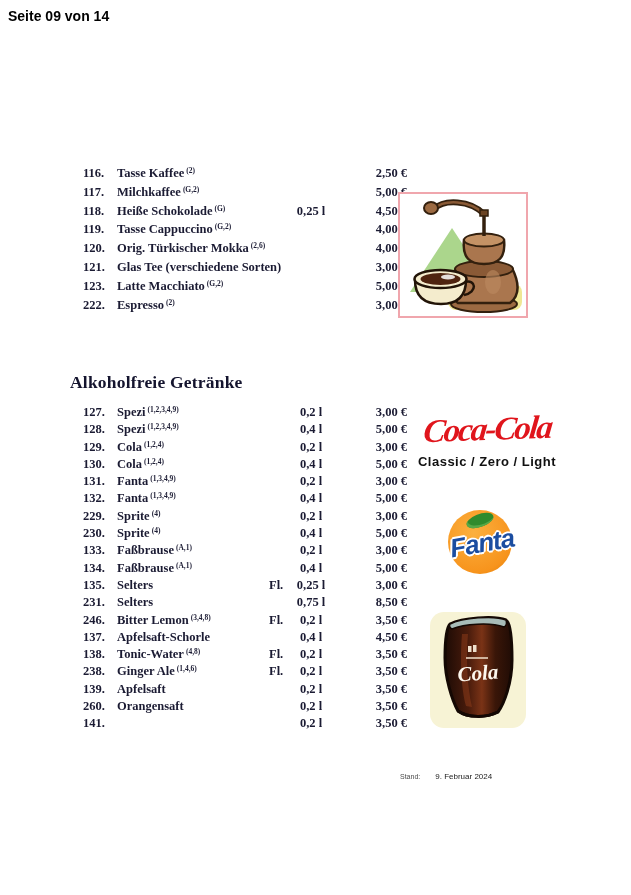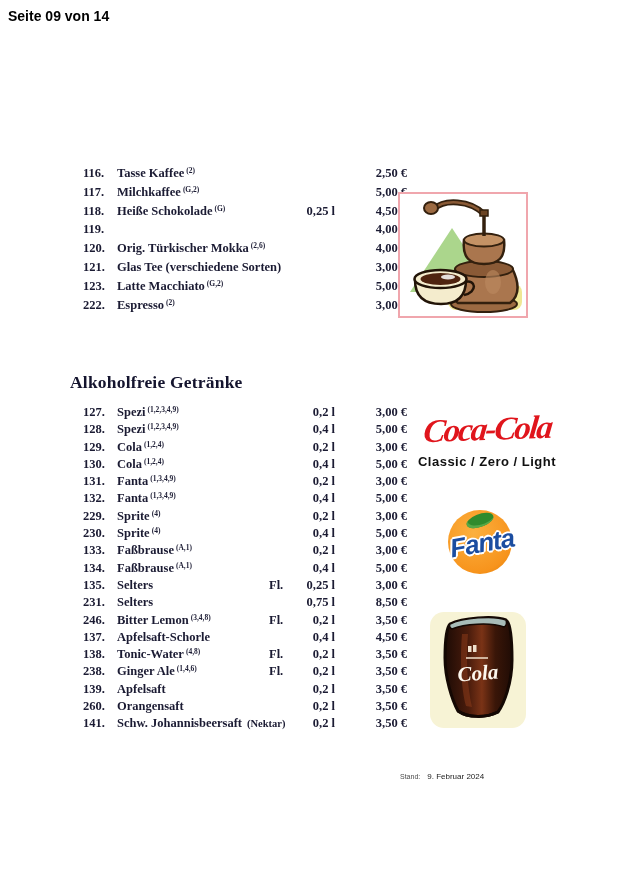--- a/index.html
+++ b/index.html
@@ -22,21 +22,21 @@
   #cold-rows{top:404px;}
   .menu-row{position:relative;}
   #warm-rows .menu-row{height:18.8px;line-height:18.8px;}
   #cold-rows .menu-row{height:17.3px;line-height:17.3px;}
   .menu-row span{position:absolute;top:0;white-space:nowrap;font-weight:bold;font-size:12.5px;}
   .num{left:2px;}
   .iname{left:36px;}
   .sup{font-size:7.5px !important;position:relative;top:-4px;margin-left:2px;}
   .suffix{font-size:10.5px !important;margin-left:3px;}
   .fl{left:188px;}
-  .vol{left:206px;width:48px;text-align:right;}
+  .vol{left:206px;width:48px;text-align:center;}
   .price{left:260px;width:66px;text-align:right;}
 
   
   #coffee-box{position:absolute;left:398px;top:192px;width:130px;height:126px;}
 
   
   #coke{position:absolute;left:404px;top:406px;width:166px;text-align:center;}
   #coke .wordmark{
     display:inline-block;font-family:"Liberation Serif", serif;font-style:italic;font-weight:bold;
     font-size:33px;letter-spacing:-2px;transform:skewX(-8deg) rotate(-2deg);
@@ -60,21 +60,21 @@
     transform:rotate(-10deg);letter-spacing:-1px;
     text-shadow:-2px 0 0 #fff,2px 0 0 #fff,0 -2px 0 #fff,0 2px 0 #fff,
                 -1px -1px 0 #fff,1px 1px 0 #fff,-1px 1px 0 #fff,1px -1px 0 #fff;
   }
 
   
   #cola-glass{position:absolute;left:428px;top:608px;width:100px;height:122px;}
 
   .footer{position:absolute;left:400px;top:765px;font-family:"Liberation Sans", sans-serif;}
   .footer .lbl{font-size:7px;color:#4a4a4a;}
-  .footer .date{font-size:8px;color:#222;margin-left:7px;text-align:right;}
+  .footer .date{font-size:8px;color:#222;margin-left:15px;text-align:right;}
 </style>
 </head>
 <body>
 
 <div id="page">
 
   <div class="page-header">Seite 09 von 14</div>
 
   <div class="rows" id="warm-rows">
     <div class="menu-row">
@@ -96,20 +96,21 @@
     <div class="menu-row">
       <span class="num">118.</span>
       <span class="iname"><i class="nm" style="font-style:normal">Heiße Schokolade</i><i class="sup" style="font-style:normal">(G)</i><i class="suffix" style="font-style:normal"></i></span>
       <span class="fl"></span>
       <span class="vol">0,25 l</span>
       <span class="price">4,50 €</span>
     </div>
 
     <div class="menu-row">
       <span class="num">119.</span>
+      <span class="iname"><i class="nm" style="font-style:normal">Tasse Cappuccino</i><i class="sup" style="font-style:normal">(G,2)</i><i class="suffix" style="font-style:normal"></i></span>
       <span class="fl"></span>
       <span class="vol"></span>
       <span class="price">4,00 €</span>
     </div>
 
     <div class="menu-row">
       <span class="num">120.</span>
       <span class="iname"><i class="nm" style="font-style:normal">Orig. Türkischer Mokka</i><i class="sup" style="font-style:normal">(2,6)</i><i class="suffix" style="font-style:normal"></i></span>
       <span class="fl"></span>
       <span class="vol"></span>
@@ -284,21 +285,20 @@
     <div class="menu-row">
       <span class="num">260.</span>
       <span class="iname"><i class="nm" style="font-style:normal">Orangensaft</i><i class="sup" style="font-style:normal"></i><i class="suffix" style="font-style:normal"></i></span>
       <span class="fl"></span>
       <span class="vol">0,2 l</span>
       <span class="price">3,50 €</span>
     </div>
 
     <div class="menu-row">
       <span class="num">141.</span>
-      <span class="iname"><i class="nm" style="font-style:normal">Schw. Johannisbeersaft</i><i class="sup" style="font-style:normal"></i><i class="suffix" style="font-style:normal">(Nektar)</i></span>
       <span class="fl"></span>
       <span class="vol">0,2 l</span>
       <span class="price">3,50 €</span>
     </div>
   </div>
 
   <div id="coffee-box">
     <svg width="130" height="126" viewBox="0 0 130 126">
       <rect x="1" y="1" width="128" height="124" fill="#ffffff" stroke="#f0a6ad" stroke-width="2"></rect>
       <polygon points="12,100 54,36 96,100" fill="#abd68c"></polygon>

